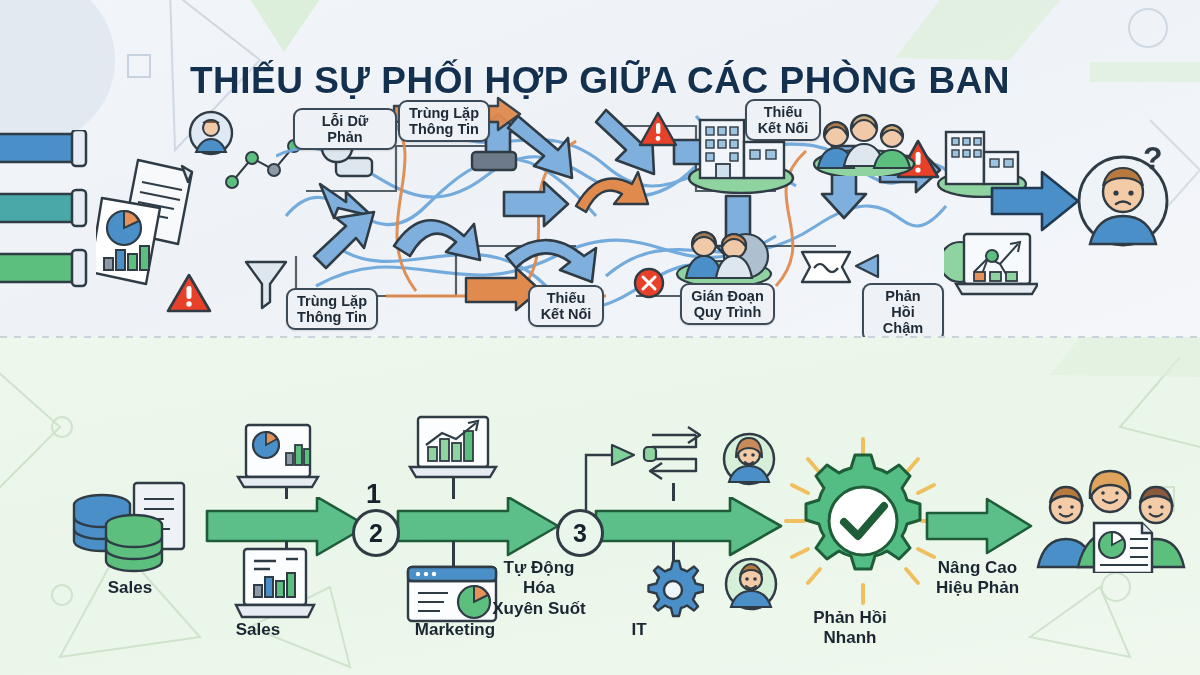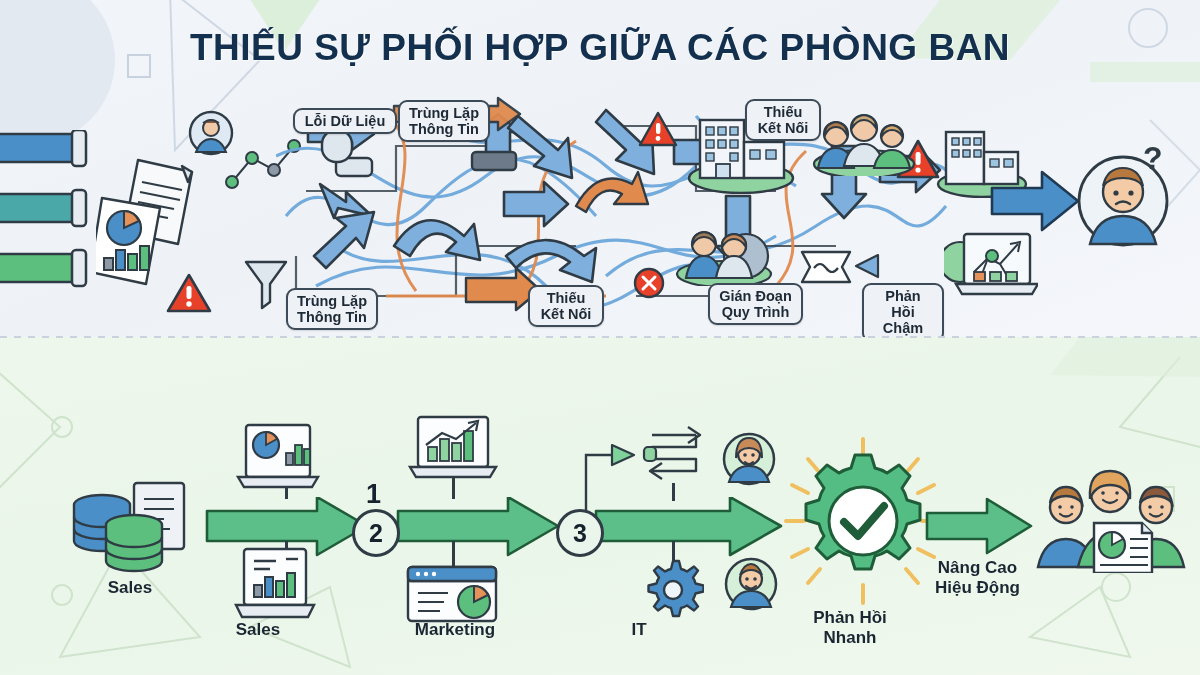--- a/index.html
+++ b/index.html
@@ -20,21 +20,21 @@
   .decor { position: absolute; pointer-events: none; }
 
   
   .title {
     position: absolute; width: 1200px; text-align: center;
     font-family: "Liberation Sans", sans-serif;
     font-weight: bold; font-size: 37px; letter-spacing: .5px;
     color: #14304f; z-index: 25;
     text-shadow: 1px 1px 0 rgba(255,255,255,.7);
   }
-  .title-chaos { top: 27px; }
+  .title-chaos { top: 60px; }
 
   
   .chip {
     position: absolute; z-index: 22;
     background: #eef1f5; border: 2px solid #3d4a57; border-radius: 9px;
     padding: 3px 8px; text-align: center;
     font-size: 14.5px; font-weight: 600; color: #1e2a36; line-height: 1.12;
     white-space: pre-line;
     box-shadow: 0 1px 2px rgba(0,0,0,.13);
   }
@@ -310,30 +310,30 @@
       <path d="M27 32 q4 -18 20 -18 q16 0 20 18 q-6 -8 -20 -8 q-14 0 -20 8" fill="#b8793f" stroke="#2f3b45" stroke-width="2.2"></path>
       <circle cx="40" cy="39" r="2.6" fill="#2f3b45"></circle>
       <circle cx="55" cy="39" r="2.6" fill="#2f3b45"></circle>
       <path d="M40 50 q7 -5 14 0" fill="none" stroke="#2f3b45" stroke-width="2.4" stroke-linecap="round"></path>
       <path d="M14 90 q7 -28 33 -28 q26 0 33 28 Z" fill="#4a8fc8" stroke="#2f3b45" stroke-width="2.4"></path>
     </svg>
     <div class="ic" style="left:1143px;top:140px;font-size:32px;font-weight:bold;color:#2f3b45;">?</div>
 
     <div class="title title-chaos">THIẾU SỰ PHỐI HỢP GIỮA CÁC PHÒNG BAN</div>
 
-    <div class="chip" style="left:293px;top:108px;width:104px;">Lỗi Dữ Liệu</div>
+    <div class="chip" style="left:293px;top:108px;width:104px;">Lỗi Dữ Phản</div>
     <div class="chip" style="left:398px;top:100px;width:92px;">Trùng Lặp
 Thông Tin</div>
     <div class="chip" style="left:745px;top:99px;width:76px;">Thiếu
 Kết Nối</div>
     <div class="chip" style="left:286px;top:288px;width:92px;">Trùng Lặp
 Thông Tin</div>
     <div class="chip" style="left:528px;top:285px;width:76px;">Thiếu
 Kết Nối</div>
-    <div class="chip" style="left:680px;top:283px;width:95px;margin-left:28px;">Gián Đoạn
+    <div class="chip" style="left:680px;top:283px;width:95px;">Gián Đoạn
 Quy Trình</div>
     <div class="chip" style="left:862px;top:283px;width:82px;">Phản Hồi
 Chậm</div>
   </div>
 
   <div class="divider"></div>
 
   <div class="panel panel-order">
 
     <svg class="decor" style="left:0;top:0;" width="1200" height="338">
@@ -553,20 +553,23 @@
       <circle cx="82" cy="82" r="13" fill="#5cbf7e" stroke="#2f3b45" stroke-width="2.2"></circle>
       <path d="M82 82 L82 69 A13 13 0 0 1 93 76 Z" fill="#ffffff" stroke="#2f3b45" stroke-width="1.8"></path>
       <g stroke="#2f3b45" stroke-width="2">
           <path d="M100 76 L118 76 M100 85 L118 85 M100 94 L118 94 M70 102 L118 102"></path>
         </g>
     </svg>
 
     <div class="blabel" style="left:60px;top:241px;width:140px;">Sales</div>
     <div class="blabel" style="left:198px;top:283px;width:120px;">Sales</div>
     <div class="blabel" style="left:390px;top:283px;width:130px;">Marketing</div>
+    <div class="blabel" style="left:483px;top:221px;width:112px;">Tự Động
+Hóa
+Xuyên Suốt</div>
     <div class="blabel" style="left:599px;top:283px;width:80px;">IT</div>
     <div class="blabel" style="left:790px;top:271px;width:120px;">Phản Hồi
 Nhanh</div>
     <div class="blabel" style="left:915px;top:221px;width:125px;">Nâng Cao
-Hiệu Động</div>
+Hiệu Phản</div>
   </div>
 
 </div>
 
 </body></html>

